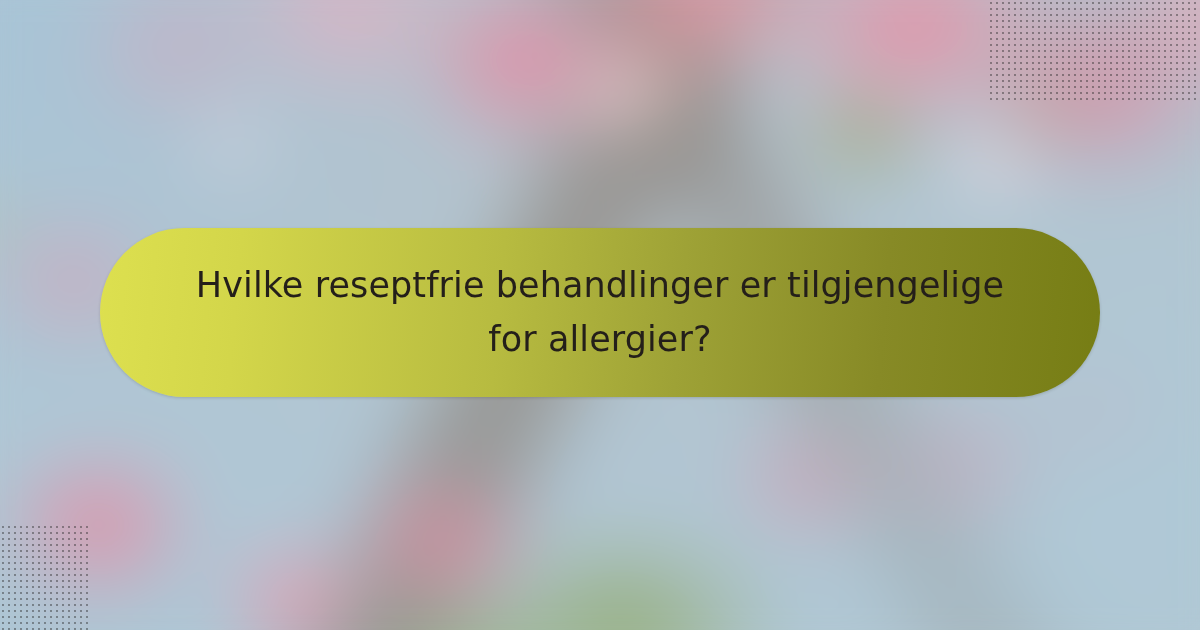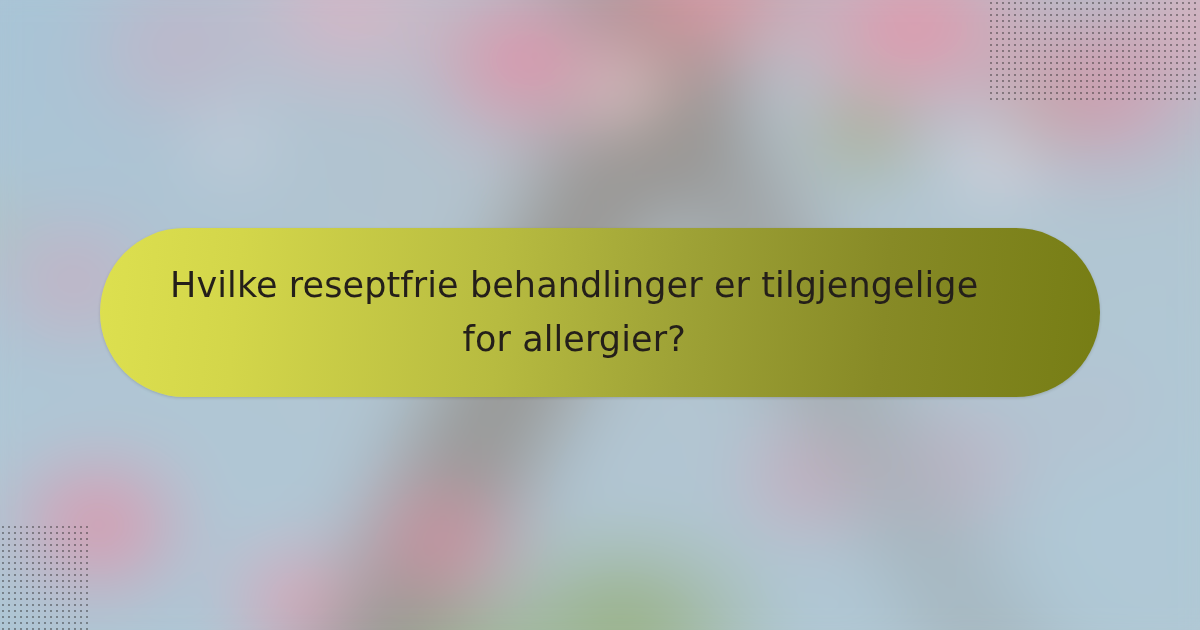--- a/index.html
+++ b/index.html
@@ -87,20 +87,21 @@
   .pill {
     position: absolute;
     left: 100px;
     top: 228px;
     width: 1000px;
     height: 169px;
     border-radius: 999px;
     background: linear-gradient(95deg, #dde04f 0%, #d3d64a 14%, #b7bb40 40%, #9ea236 58%, #878a26 78%, #767d14 100%);
     display: flex;
     align-items: center;
+    justify-content: center;
     box-shadow: 0 1px 3px rgba(40,40,20,0.18);
   }
 
   .pill-text {
     margin: 0;
     padding: 0 70px;
     text-align: center;
     font-family: "DejaVu Sans", sans-serif;
     font-size: 35px;
     font-weight: 400;

